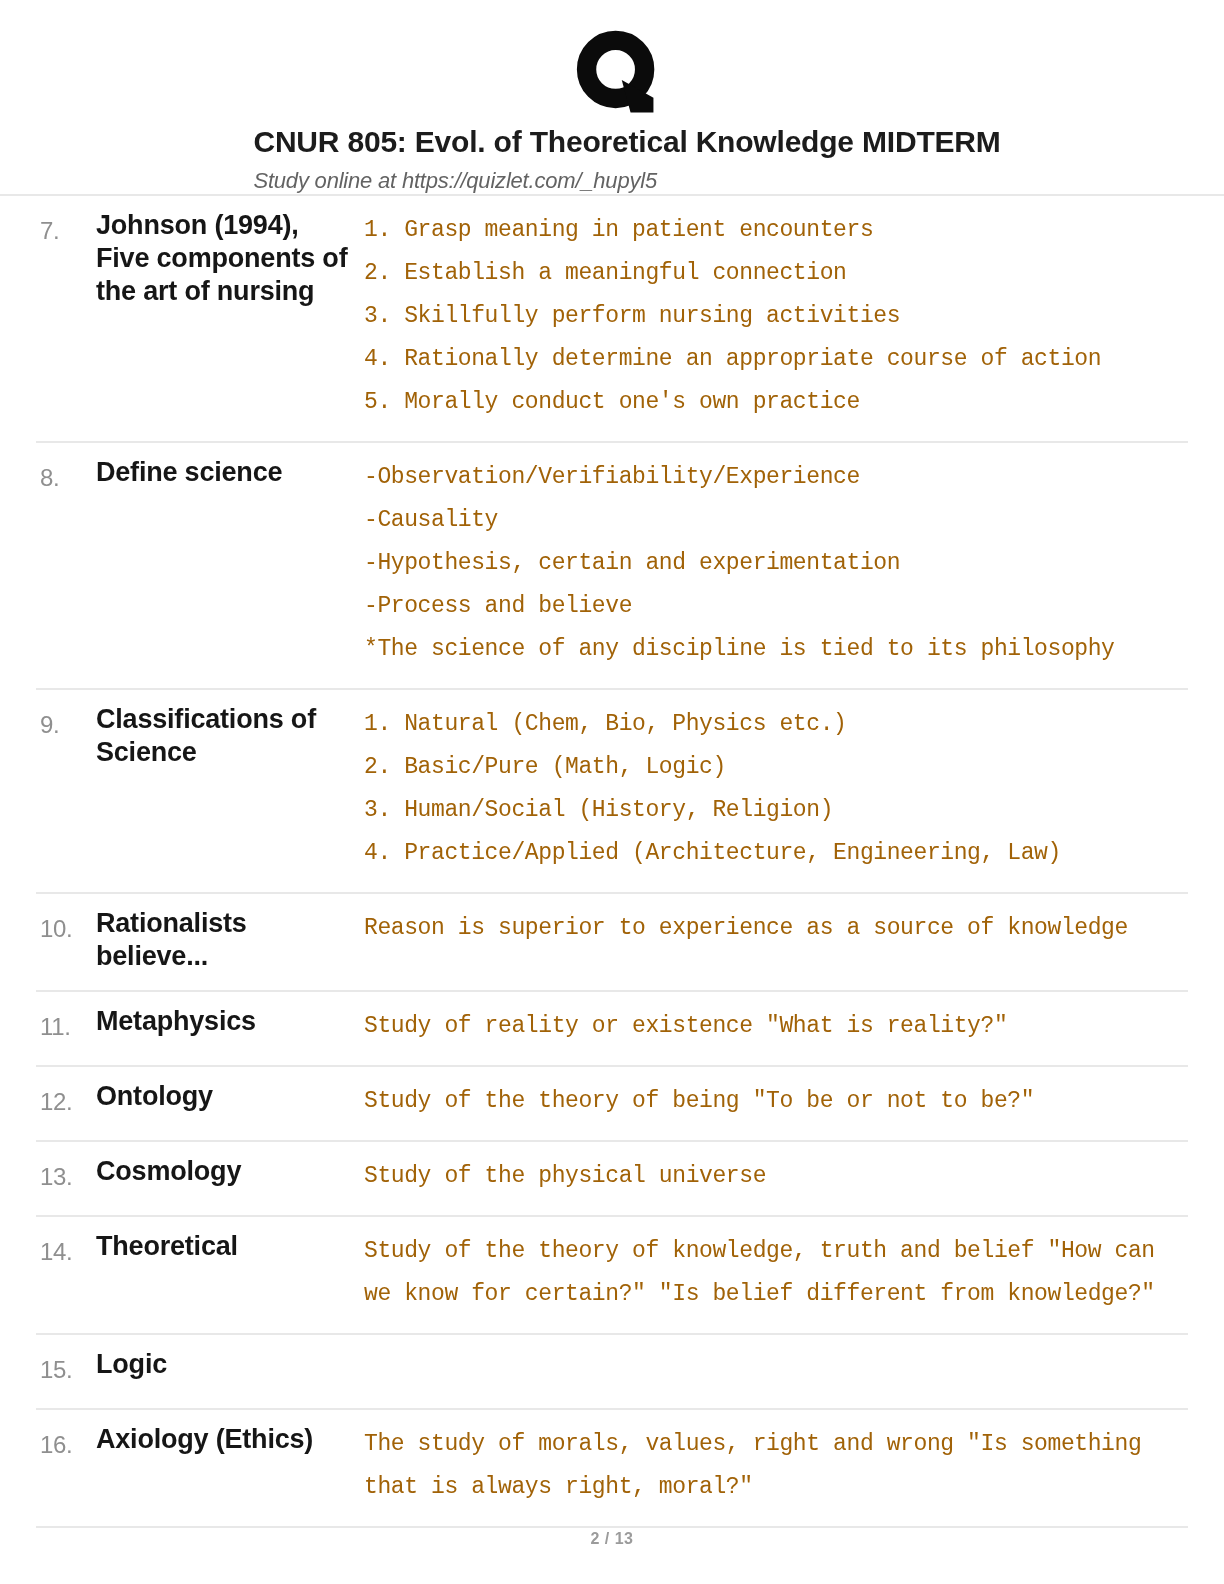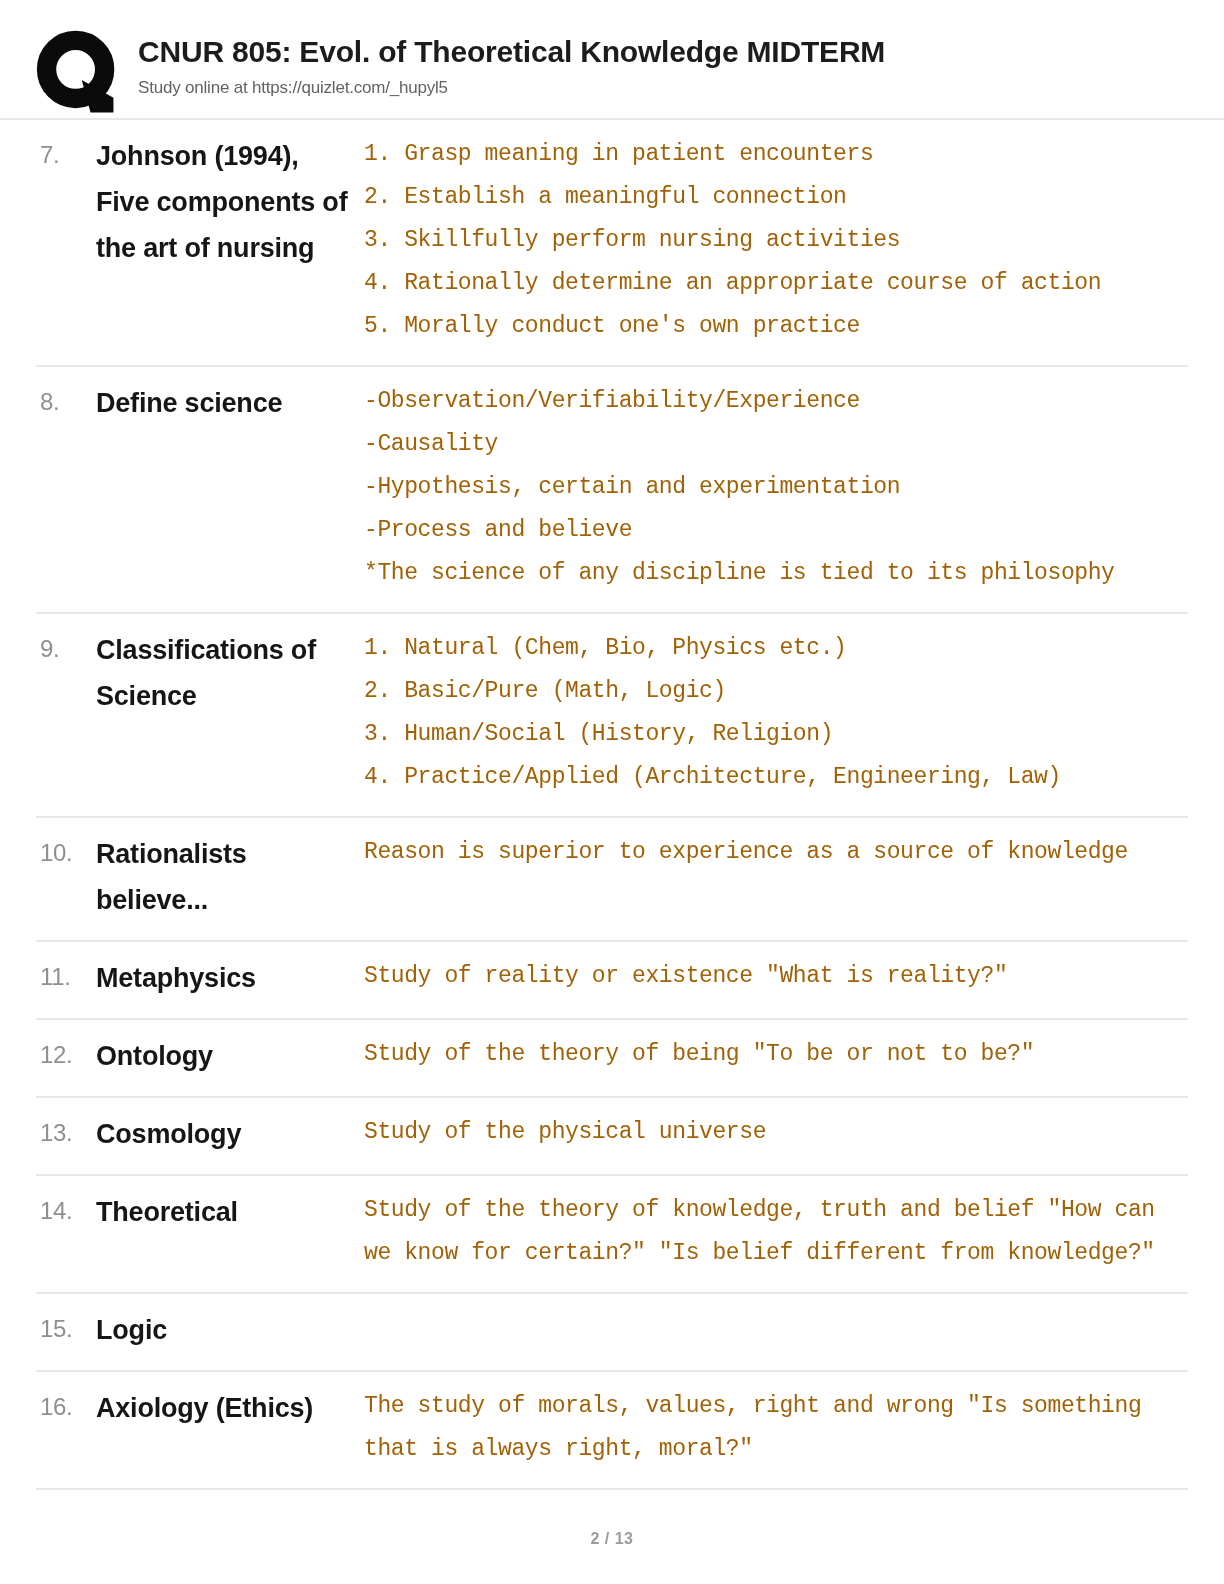--- a/index.html
+++ b/index.html
@@ -12,47 +12,49 @@
     position: relative;
     width: 1224px;
     height: 1584px;
     margin: 0 auto;
     background: #ffffff;
     overflow: hidden;
   }
   
   .header {
     display: flex;
-    align-items: flex-start;
+    align-items: center;
     padding: 28px 20px 0 36px;
     border-bottom: 2px solid #e8e8e8;
+    flex-direction: column;
   }
   .logo {
     width: 88px;
     height: 90px;
     flex: 0 0 auto;
   }
   .head-text {
     margin-left: 14px;
     padding-top: 6px;
   }
   .set-title {
     margin: 0;
     font-size: 30px;
     font-weight: 600;
     color: #1c1c1c;
     letter-spacing: -0.2px;
     line-height: 1.2;
   }
   .subtitle {
     margin-top: 8px;
-    font-size: 17px;
+    font-size: 22px;
     font-weight: 300;
     color: #636363;
     letter-spacing: -0.2px;
+    font-style: italic;
   }
   .subtitle .url { color: #636363; text-decoration: none; }
   
   .cards {
     padding: 0 36px;
   }
   .card-row {
     display: grid;
     grid-template-columns: 60px 268px 1fr;
     padding: 13px 0 17px 0;
@@ -63,21 +65,21 @@
     font-weight: 300;
     color: #8f8f8f;
     line-height: 43px;
     padding-left: 4px;
     letter-spacing: -0.3px;
   }
   .card-term {
     font-size: 27px;
     font-weight: 700;
     color: #161616;
-    line-height: 46px;
+    line-height: 33px;
     letter-spacing: -0.2px;
     padding-right: 14px;
   }
   .card-def {
     padding-right: 4px;
   }
   .def-line {
     font-size: 23px;
     font-weight: 300;
     color: #a16207;

